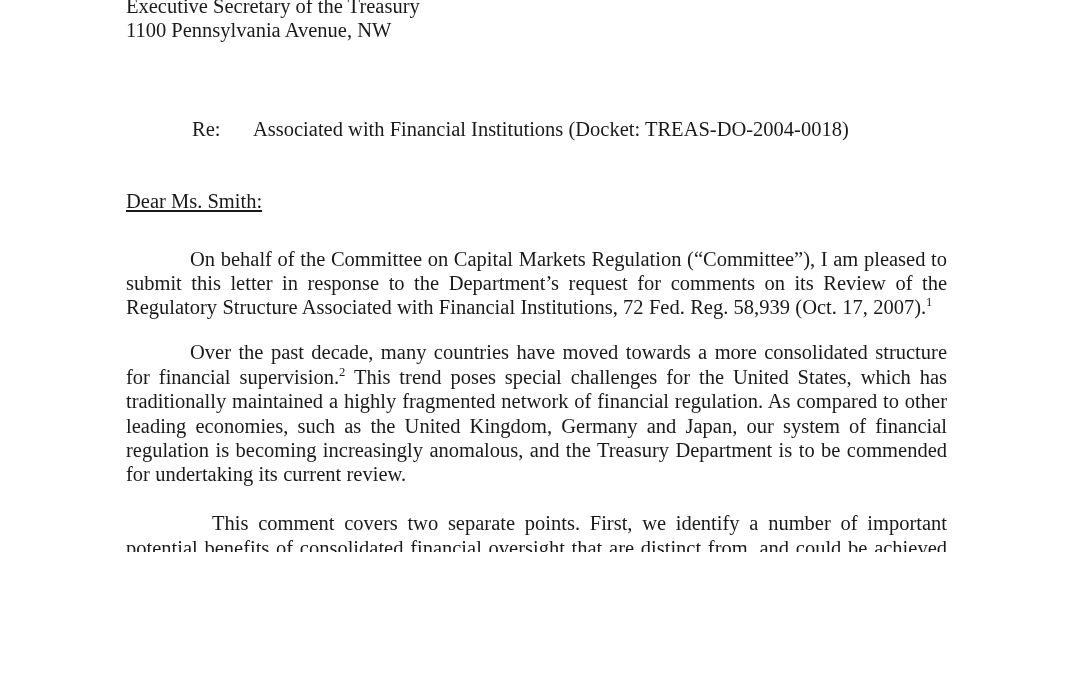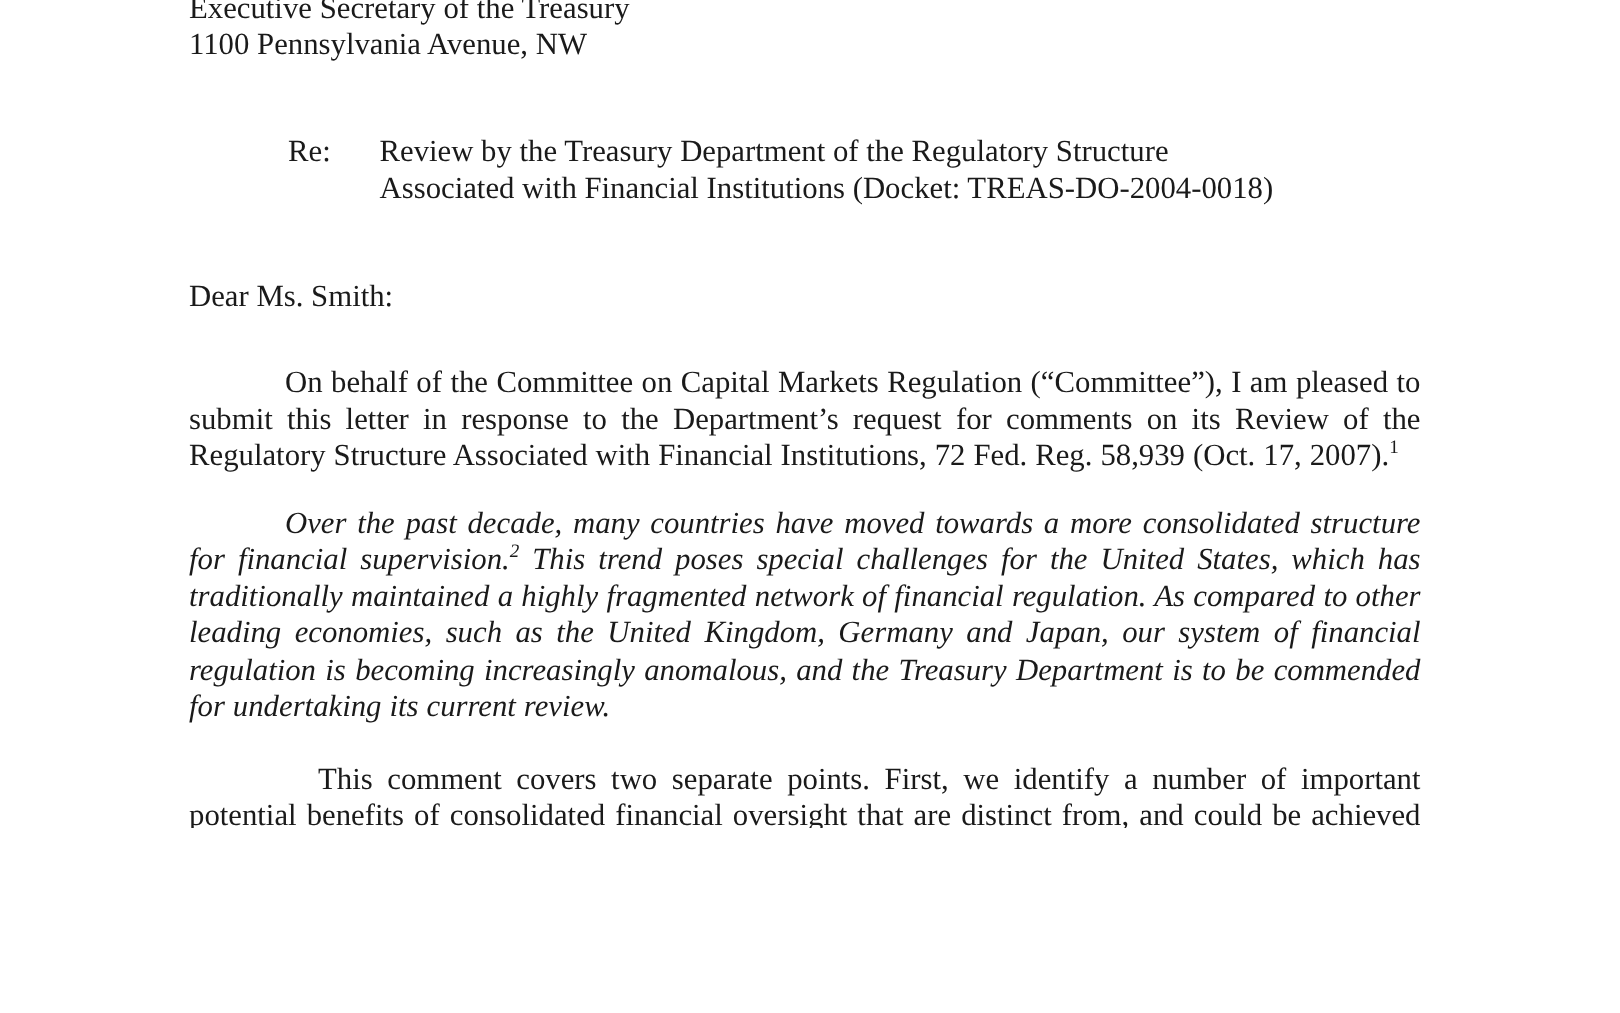--- a/index.html
+++ b/index.html
@@ -30,59 +30,59 @@
     font-size: 20.5px;
     line-height: 24.2px;
   }
   .addr-line {
     white-space: pre;
   }
 
   
   .re-block {
     display: flex;
-    margin-top: 47px;
+    margin-top: 75px;
     font-size: 20.5px;
     line-height: 24.6px;
   }
   .re-label {
     flex: 0 0 auto;
     width: 61px;
     margin-left: 66px;
   }
   .re-text {
     flex: 1 1 auto;
   }
   .re-text-line {
     white-space: nowrap;
   }
 
   .salutation {
     margin-top: 47px;
     font-size: 20.5px;
     line-height: 24.6px;
+    text-decoration: underline;
   }
 
   .body-para {
     font-size: 20.5px;
     line-height: 24.4px;
     text-align: justify;
     text-justify: inter-word;
     word-spacing: 0.2px;
   }
 
   
   .para-1 {
     margin-top: 33px;
     text-indent: 64px;
   }
   .para-2 {
     margin-top: 12px;
     text-indent: 64px;
-    font-style: italic;
   }
   .para-3 {
     margin-top: 24.4px;
     text-indent: 86px;
   }
 
   
   .para-3 {
     max-height: 120px;
     overflow: hidden;
@@ -106,21 +106,20 @@
   <div class="content">
 
     <div class="addr-block">
       <div class="addr-line">Executive Secretary of the Treasury</div>
       <div class="addr-line">1100 Pennsylvania Avenue, NW</div>
     </div>
 
     <div class="re-block">
       <div class="re-label">Re:</div>
       <div class="re-text">
-        <div class="re-text-line">Review by the Treasury Department of the Regulatory Structure</div>
         <div class="re-text-line">Associated with Financial Institutions (Docket: TREAS-DO-2004-0018)</div>
       </div>
     </div>
 
     <div class="salutation">Dear Ms. Smith:</div>
 
     <p class="body-para para-1"><span>On behalf of the Committee on Capital Markets Regulation (“Committee”), I am pleased to submit this letter in response to the Department’s request for comments on its Review of the Regulatory Structure Associated with Financial Institutions, 72 Fed. Reg. 58,939 (Oct. 17, 2007).</span><sup class="fn">1</sup><span></span></p>
 
     <p class="body-para para-2"><span>Over the past decade, many countries have moved towards a more consolidated structure for financial supervision.</span><sup class="fn">2</sup><span>  This trend poses special challenges for the United States, which has traditionally maintained a highly fragmented network of financial regulation.  As compared to other leading economies, such as the United Kingdom, Germany and Japan, our system of financial regulation is becoming increasingly anomalous, and the Treasury Department is to be commended for undertaking its current review.</span></p>
 

